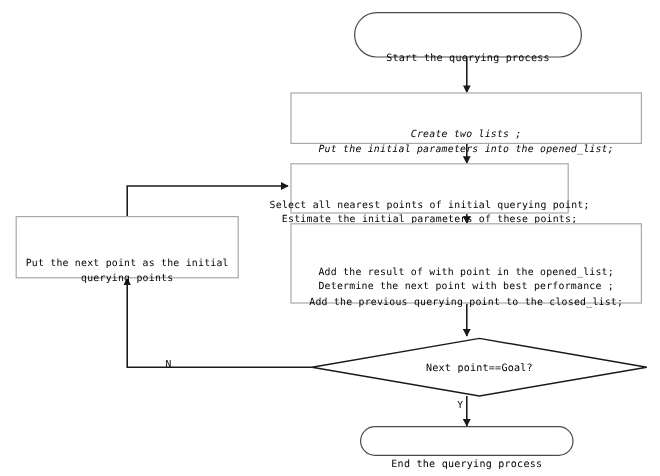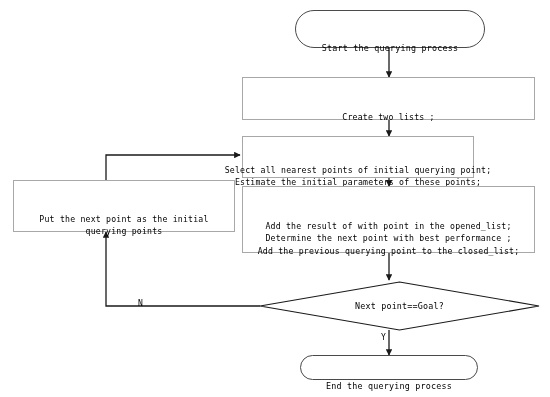--- a/index.html
+++ b/index.html
@@ -98,33 +98,33 @@
       <line x1="389" y1="330" x2="389" y2="355" marker-end="url(#arrow)"></line>
       <path d="M 260 306 L 106 306 L 106 232" marker-end="url(#arrow)"></path>
       <path d="M 106 180 L 106 155 L 240 155" marker-end="url(#arrow)"></path>
     </g>
   </svg>
 
   <div class="node term" style="left:295px; top:10px; width:190px; height:38px;">
     <span class="txt">Start the querying process</span>
   </div>
 
-  <div class="node proc" style="left:242px; top:77px; width:293px; height:43px;">
-    <span class="txt"><span>Create two lists ;</span><br></span>
+  <div class="node proc" style="left:242px; top:77px; width:293px; height:43px;font-style:italic;">
+    <span class="txt"><span>Create two lists ;</span><br><span>Put the initial parameters into the opened_list;</span></span>
   </div>
 
   <div class="node proc" style="left:242px; top:136px; width:232px; height:42px;">
     <span class="txt"><span>Select all nearest points of initial querying point;</span><br><span>Estimate the initial parameters of these points;</span></span>
   </div>
 
   <div class="node proc" style="left:242px; top:186px; width:293px; height:67px;">
     <span class="txt"><span>Add the result of with point in the opened_list;</span><br><span>Determine the next point with best performance ;</span><br><span>Add the previous querying point to the closed_list;</span></span>
   </div>
 
-  <div class="node proc" style="left:13px; top:180px; width:222px; height:52px;align-items:center;">
+  <div class="node proc" style="left:13px; top:180px; width:186px; height:52px;align-items:center;">
     <span class="txt"><span>Put the next point as the initial</span><br><span>querying points</span></span>
   </div>
 
   <div class="diamond-wrap" style="left:259px; top:281px; width:281px; height:50px;">
     <svg width="281" height="50" viewBox="0 0 281 50" xmlns="http://www.w3.org/2000/svg">
       <polygon points="140.5,1 280,25 140.5,49 1,25" fill="#ffffff" stroke="#1a1a1a" stroke-width="1.2"></polygon>
     </svg>
     <span class="diamond-label">Next point==Goal?</span>
   </div>
 

